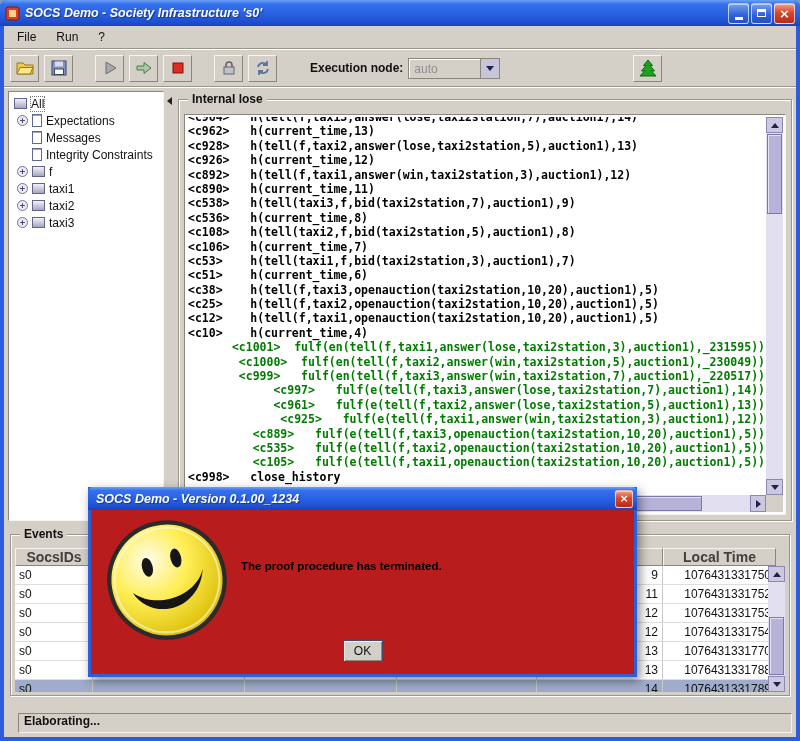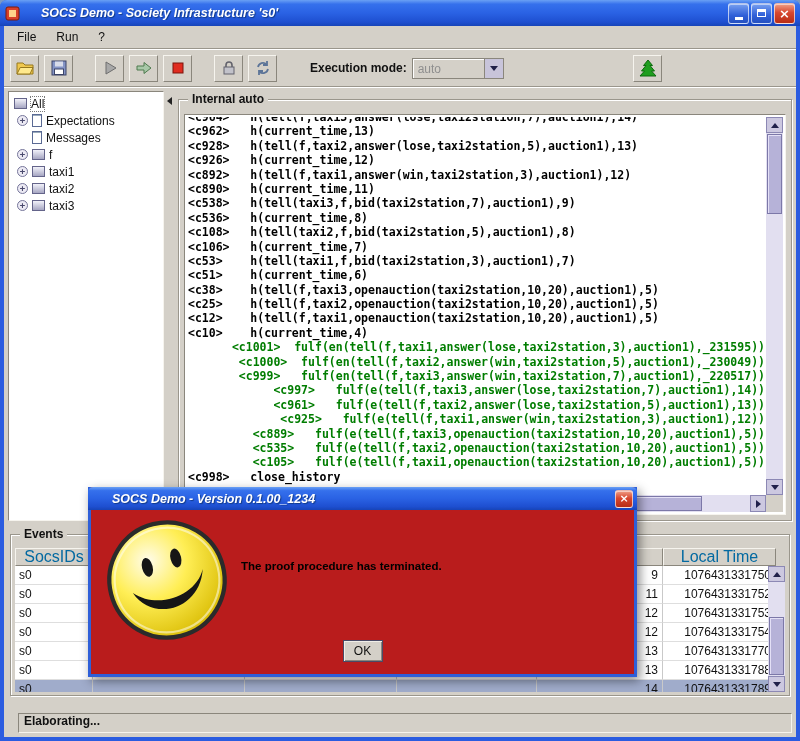--- a/index.html
+++ b/index.html
@@ -5,21 +5,21 @@
   html,body{margin:0;padding:0;}
   body{width:800px;height:741px;overflow:hidden;background:#7a99c4;font-family:"Liberation Sans",sans-serif;}
   *{box-sizing:border-box;}
 
   
   .window{position:relative;width:800px;height:741px;background:#2b5ce0;border-radius:7px 7px 0 0;}
   .titlebar{position:absolute;left:0;top:0;right:0;height:26px;display:flex;align-items:center;gap:5px;padding:0 5px;
     background:linear-gradient(180deg,#6aa0f4 0%,#3570ec 16%,#2a62e4 50%,#1e4fd0 85%,#1744b8 100%);
     border-radius:7px 7px 0 0;}
   .title-text{color:#fff;font:bold italic 12.5px "Liberation Sans",sans-serif;text-shadow:1px 1px 1px #123a8a;flex:1;
-    white-space:nowrap;overflow:hidden;margin-left:16px;}
+    white-space:nowrap;overflow:hidden;}
   .tb-buttons{display:flex;gap:2px;}
   .tbtn{width:21px;height:21px;border-radius:3px;border:1px solid rgba(255,255,255,.65);display:flex;align-items:center;justify-content:center;
     box-shadow:inset 0 1px 0 rgba(255,255,255,.5);}
   .tbtn.bluebtn{background:linear-gradient(180deg,#78a0f0,#3060d8 60%,#2550c0);}
   .tbtn.redbtn{background:linear-gradient(180deg,#f0a088,#d84830 45%,#b82c14);}
   .glyph-min{width:8px;height:3px;background:#fff;margin-top:10px;}
   .glyph-max{width:9px;height:8px;border:1px solid #fff;border-top:3px solid #fff;}
   .glyph-x{color:#fff;font:bold 13px/13px "DejaVu Sans",sans-serif;}
   .client{position:absolute;left:4px;top:26px;right:4px;bottom:4px;background:#d4d0c8;overflow:hidden;}
 
@@ -87,21 +87,21 @@
   .sb-thumb{position:absolute;background:#b6b2d8;border:1px solid #7c78a8;box-shadow:inset 1px 1px 0 #e4e0f6;}
   .vsb .sb-thumb{left:1px;right:1px;top:17px;height:80px;}
   .hsb .sb-thumb{top:1px;bottom:1px;left:17px;width:86%;}
   .sb-corner{position:absolute;right:2px;bottom:2px;width:17px;height:17px;background:#d4d0c8;}
 
   
   .events{position:absolute;left:6px;right:6px;top:500px;height:170px;}
   .table{position:absolute;left:4px;right:4px;top:13px;bottom:3px;overflow:hidden;}
   .thead{display:flex;height:18px;}
   .th{height:18px;background:#d4d0c8;border:1px solid;border-color:#f6f4ee #8a867c #8a867c #f6f4ee;
-    font-size:16px;color:#0369a1;display:flex;align-items:center;justify-content:center;flex:0 0 auto;overflow:hidden;}
+    font-size:14px;color:#404040;display:flex;align-items:center;justify-content:center;flex:0 0 auto;overflow:hidden;font-weight:bold;}
   .tbody{position:absolute;left:0;right:17px;top:18px;bottom:0;background:#fff;overflow:hidden;}
   .tr{display:flex;height:19px;}
   .tr.selected{background:#a0accb;}
   .td{height:19px;border-right:1px solid #c9c9c9;border-bottom:1px solid #dedede;font-size:12px;color:#111;
     display:flex;align-items:center;padding:0 4px;flex:0 0 auto;overflow:hidden;}
   .td.num{justify-content:flex-end;}
   .events-vsb{position:absolute;top:18px;right:0;bottom:0;width:17px;background:#e2dff0;}
   .events-vsb .sb-thumb{left:1px;right:1px;bottom:17px;top:auto;height:58px;}
 
   
@@ -208,21 +208,21 @@
       <button class="tool-btn">
         <span style="display:flex;">
           <svg width="18" height="18" viewBox="0 0 18 18">
               <path d="M4 8a5 5 0 0 1 8.5-2.5" fill="none" stroke="#5c7498" stroke-width="1.8"></path>
               <path d="M13 2v4h-4" fill="none" stroke="#5c7498" stroke-width="1.8"></path>
               <path d="M14 10a5 5 0 0 1-8.5 2.5" fill="none" stroke="#5c7498" stroke-width="1.8"></path>
               <path d="M5 16v-4h4" fill="none" stroke="#5c7498" stroke-width="1.8"></path>
             </svg>
         </span>
       </button>
-      <span class="exec-label">Execution mode:</span>
+      <span class="exec-label">Execution node:</span>
       <div class="combo">
         <span class="combo-value">auto</span>
         <span class="combo-btn">
             <i class="tri-down-sm"></i>
           </span>
       </div>
       <button class="tool-btn run-society">
         <span style="display:flex;">
           <svg width="18" height="18" viewBox="0 0 18 18">
               <polygon points="9,1 13.5,6.5 11,6.5 15.5,12 12.5,12 17,17 1,17 5.5,12 2.5,12 7,6.5 4.5,6.5" fill="#1f9e1f" stroke="#0c6a0c"></polygon>
@@ -241,20 +241,25 @@
             <div class="tree-toggle" style="display: inline-block;">+</div>
             <div class="tree-icon page"></div>
             <div class="tree-label">Expectations</div>
           </div>
           <div class="tree-row" style="padding-left: 8px;">
             <div class="tree-toggle hidden" style="display: inline-block;"></div>
             <div class="tree-icon page"></div>
             <div class="tree-label">Messages</div>
           </div>
           <div class="tree-row" style="padding-left: 8px;">
+            <div class="tree-toggle hidden" style="display: inline-block;"></div>
+            <div class="tree-icon page"></div>
+            <div class="tree-label">Integrity Constraints</div>
+          </div>
+          <div class="tree-row" style="padding-left: 8px;">
             <div class="tree-toggle" style="display: inline-block;">+</div>
             <div class="tree-icon cube"></div>
             <div class="tree-label">f</div>
           </div>
           <div class="tree-row" style="padding-left: 8px;">
             <div class="tree-toggle" style="display: inline-block;">+</div>
             <div class="tree-icon cube"></div>
             <div class="tree-label">taxi1</div>
           </div>
           <div class="tree-row" style="padding-left: 8px;">
@@ -265,21 +270,21 @@
           <div class="tree-row" style="padding-left: 8px;">
             <div class="tree-toggle" style="display: inline-block;">+</div>
             <div class="tree-icon cube"></div>
             <div class="tree-label">taxi3</div>
           </div>
         </div>
       <div class="splitter">
         <span class="split-arrow"></span>
       </div>
       <div class="right-panel titled">
-        <span class="titled-label">Internal auto</span>
+        <span class="titled-label">Internal lose</span>
         <div class="border-box">
           <div class="scrollpane">
             <div class="console"><div class="console-line clipped">&lt;c964&gt;   h(tell(f,taxi3,answer(lose,taxi2station,7),auction1),14)</div><div class="console-line">&lt;c962&gt;   h(current_time,13)</div><div class="console-line">&lt;c928&gt;   h(tell(f,taxi2,answer(lose,taxi2station,5),auction1),13)</div><div class="console-line">&lt;c926&gt;   h(current_time,12)</div><div class="console-line">&lt;c892&gt;   h(tell(f,taxi1,answer(win,taxi2station,3),auction1),12)</div><div class="console-line">&lt;c890&gt;   h(current_time,11)</div><div class="console-line">&lt;c538&gt;   h(tell(taxi3,f,bid(taxi2station,7),auction1),9)</div><div class="console-line">&lt;c536&gt;   h(current_time,8)</div><div class="console-line">&lt;c108&gt;   h(tell(taxi2,f,bid(taxi2station,5),auction1),8)</div><div class="console-line">&lt;c106&gt;   h(current_time,7)</div><div class="console-line">&lt;c53&gt;    h(tell(taxi1,f,bid(taxi2station,3),auction1),7)</div><div class="console-line">&lt;c51&gt;    h(current_time,6)</div><div class="console-line">&lt;c38&gt;    h(tell(f,taxi3,openauction(taxi2station,10,20),auction1),5)</div><div class="console-line">&lt;c25&gt;    h(tell(f,taxi2,openauction(taxi2station,10,20),auction1),5)</div><div class="console-line">&lt;c12&gt;    h(tell(f,taxi1,openauction(taxi2station,10,20),auction1),5)</div><div class="console-line">&lt;c10&gt;    h(current_time,4)</div><div class="console-line green">&lt;c1001&gt;  fulf(en(tell(f,taxi1,answer(lose,taxi2station,3),auction1),_231595))</div><div class="console-line green">&lt;c1000&gt;  fulf(en(tell(f,taxi2,answer(win,taxi2station,5),auction1),_230049))</div><div class="console-line green">&lt;c999&gt;   fulf(en(tell(f,taxi3,answer(win,taxi2station,7),auction1),_220517))</div><div class="console-line green">&lt;c997&gt;   fulf(e(tell(f,taxi3,answer(lose,taxi2station,7),auction1),14))</div><div class="console-line green">&lt;c961&gt;   fulf(e(tell(f,taxi2,answer(lose,taxi2station,5),auction1),13))</div><div class="console-line green">&lt;c925&gt;   fulf(e(tell(f,taxi1,answer(win,taxi2station,3),auction1),12))</div><div class="console-line green">&lt;c889&gt;   fulf(e(tell(f,taxi3,openauction(taxi2station,10,20),auction1),5))</div><div class="console-line green">&lt;c535&gt;   fulf(e(tell(f,taxi2,openauction(taxi2station,10,20),auction1),5))</div><div class="console-line green">&lt;c105&gt;   fulf(e(tell(f,taxi1,openauction(taxi2station,10,20),auction1),5))</div><div class="console-line">&lt;c998&gt;   close_history</div></div>
             <div class="vsb">
               <span class="sb-btn up">
                   <i class="tri-up"></i>
                 </span>
               <span class="sb-thumb"></span>
               <span class="sb-btn down">
                   <i class="tri-dn"></i>

